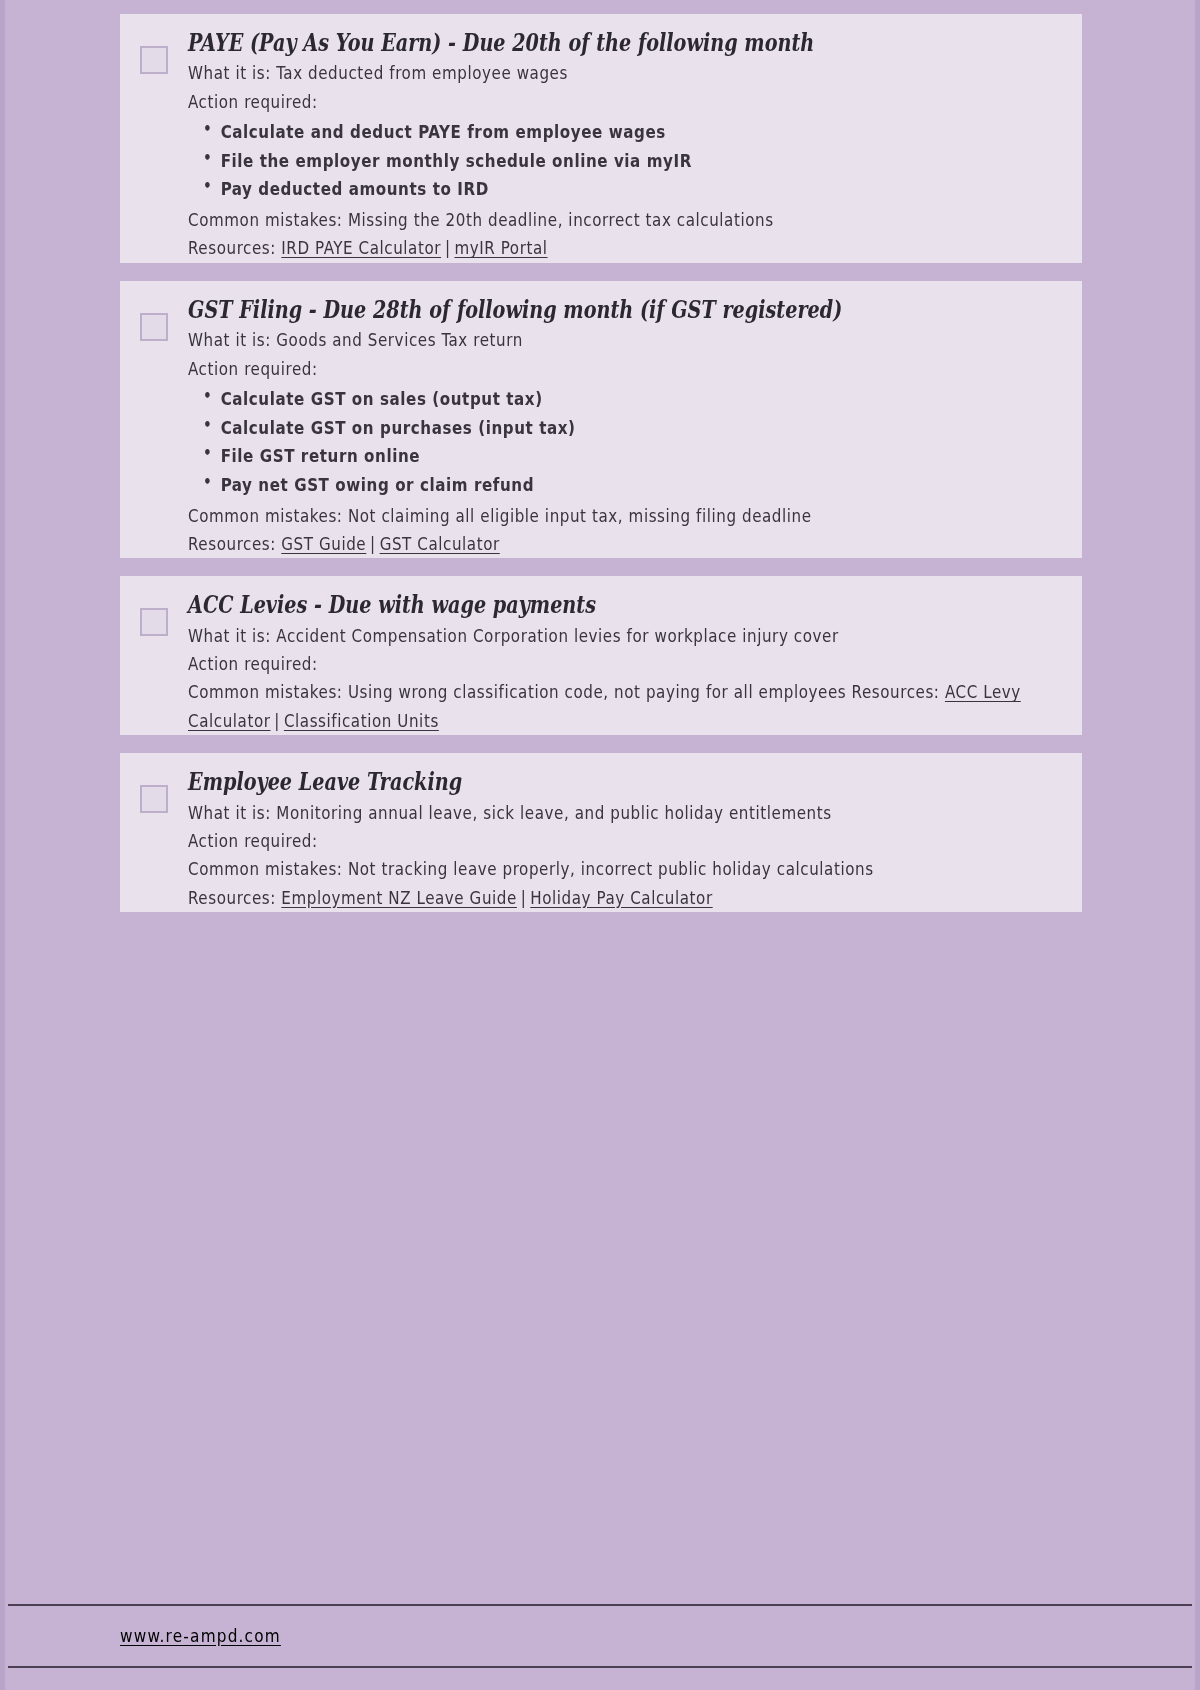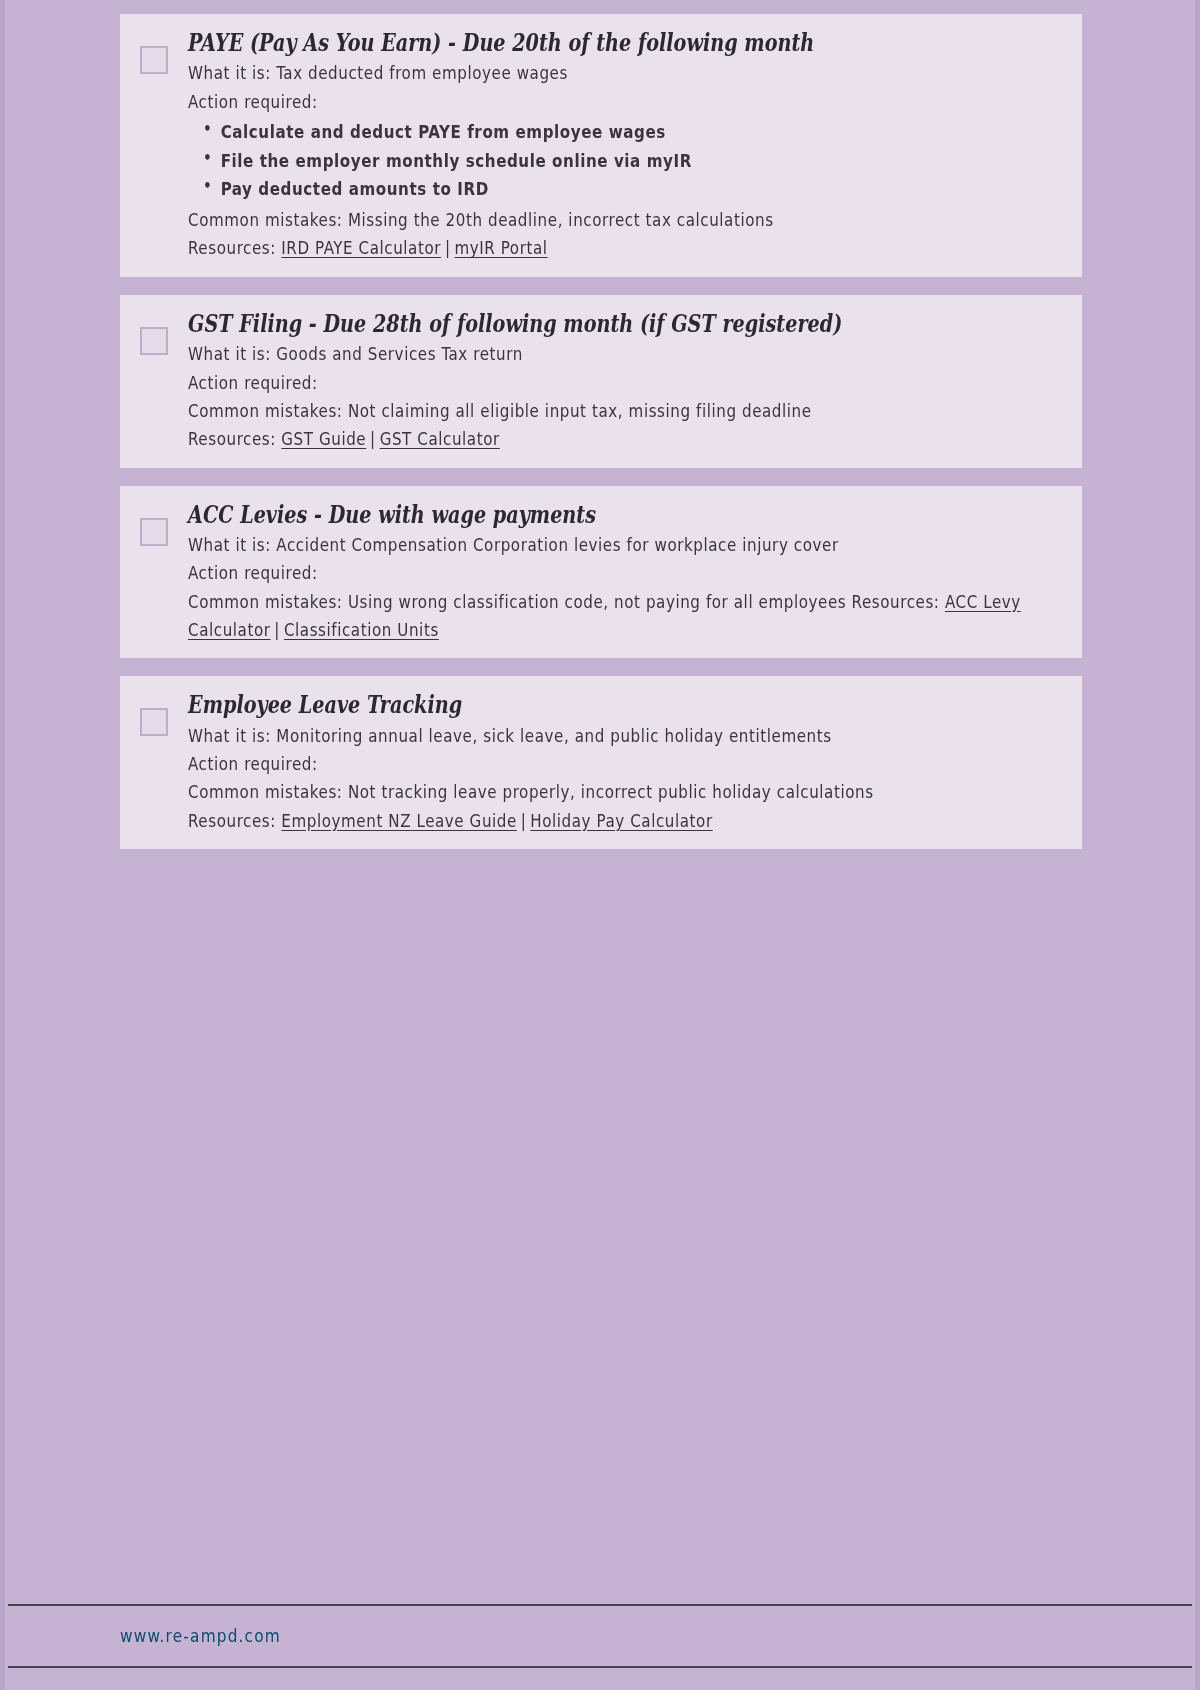--- a/index.html
+++ b/index.html
@@ -77,21 +77,21 @@
 
   
   .cards {
     padding: 14px 110px 0 112px;
   }
 
   .card {
     background: #e9e1ec;
     display: flex;
     align-items: flex-start;
-    padding: 16px 18px 14px 20px;
+    padding: 16px 18px 0 20px;
     margin-bottom: 18px;
   }
 
   .checkbox {
     width: 28px;
     height: 28px;
     border: 2px solid #bdaec9;
     background: #e4dbe8;
     flex: 0 0 auto;
     margin-top: 16px;
@@ -174,21 +174,22 @@
     height: 64px;
     display: flex;
     align-items: center;
     padding-left: 112px;
   }
 
   .footer-link {
     font-family: "DejaVu Sans Condensed", "Liberation Sans Narrow", "Liberation Sans", sans-serif;
     font-size: 17px;
     letter-spacing: 1.2px;
-    color: #0c4a6e;
+    color: #000000;
+    text-decoration: underline;
     text-underline-offset: 3px;
     cursor: pointer;
   }
 </style>
 </head>
 <body>
 
 <div class="page-frame-left"></div>
 <div class="page-frame-right"></div>
 
@@ -210,20 +211,26 @@
           <div class="line"><span>Common mistakes: Missing the 20th deadline, incorrect tax calculations</span></div>
           <div class="line"><span>Resources:</span> <span class="rlink">IRD PAYE Calculator</span><span class="rsep">|</span><span class="rlink">myIR Portal</span></div>
         </div>
       </div>
       <div class="card">
         <div class="checkbox"></div>
         <div class="card-body">
           <div class="card-title">GST Filing - Due 28th of following month (if GST registered)</div>
           <div class="line">What it is: Goods and Services Tax return</div>
           <div class="line">Action required:</div>
+          <ul class="actions">
+            <li>Calculate GST on sales (output tax)</li>
+            <li>Calculate GST on purchases (input tax)</li>
+            <li>File GST return online</li>
+            <li>Pay net GST owing or claim refund</li>
+          </ul>
           <div class="line"><span>Common mistakes: Not claiming all eligible input tax, missing filing deadline</span></div>
           <div class="line"><span>Resources:</span> <span class="rlink">GST Guide</span><span class="rsep">|</span><span class="rlink">GST Calculator</span></div>
         </div>
       </div>
       <div class="card">
         <div class="checkbox"></div>
         <div class="card-body">
           <div class="card-title">ACC Levies - Due with wage payments</div>
           <div class="line">What it is: Accident Compensation Corporation levies for workplace injury cover</div>
           <div class="line">Action required:</div>

